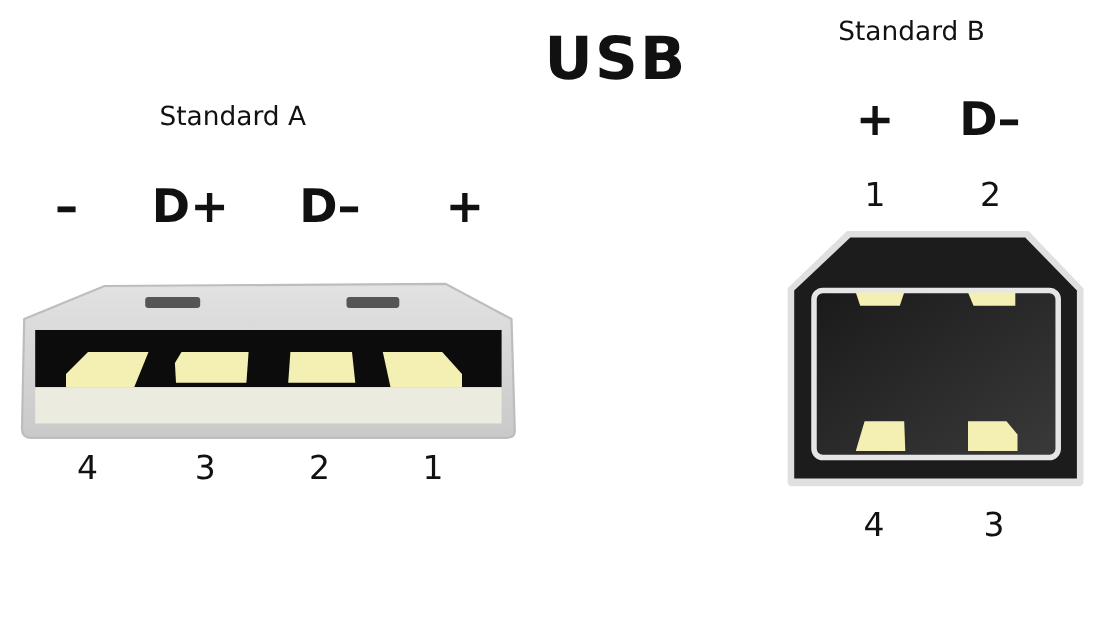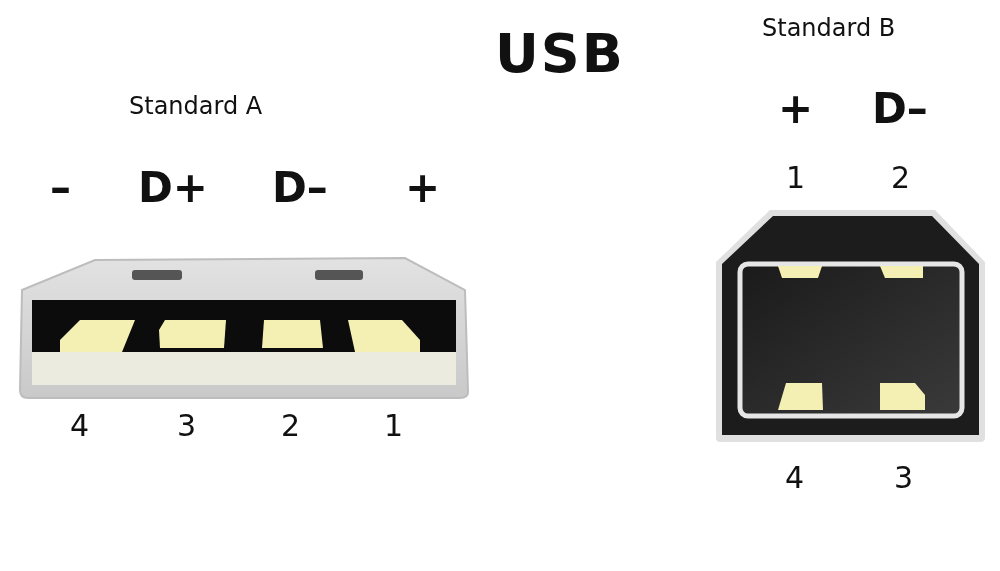--- a/index.html
+++ b/index.html
@@ -9,21 +9,21 @@
   .lbl { font-size:24px; }
   .sig { font-size:42px; font-weight:bold; }
   .num { font-size:30px; }
   svg { position:absolute; left:0; top:0; }
 </style>
 </head>
 <body>
 
 <div class="abs title">USB</div>
 
-<div class="abs lbl" style="left:129px;top:92px;">Standard A</div>
+<div class="abs lbl" style="left:145px;top:92px;">Standard A</div>
 <div class="abs sig" style="left:50px;top:163px;">–</div>
 <div class="abs sig" style="left:138px;top:163px;">D+</div>
 <div class="abs sig" style="left:272px;top:163px;">D–</div>
 <div class="abs sig" style="left:405px;top:163px;">+</div>
 
 <svg width="1000" height="571">
   <defs>
     <linearGradient id="shellA" x1="0" y1="0" x2="0" y2="1">
       <stop offset="0" stop-color="#e2e2e2"></stop>
         <stop offset="1" stop-color="#c9c9c9"></stop>

